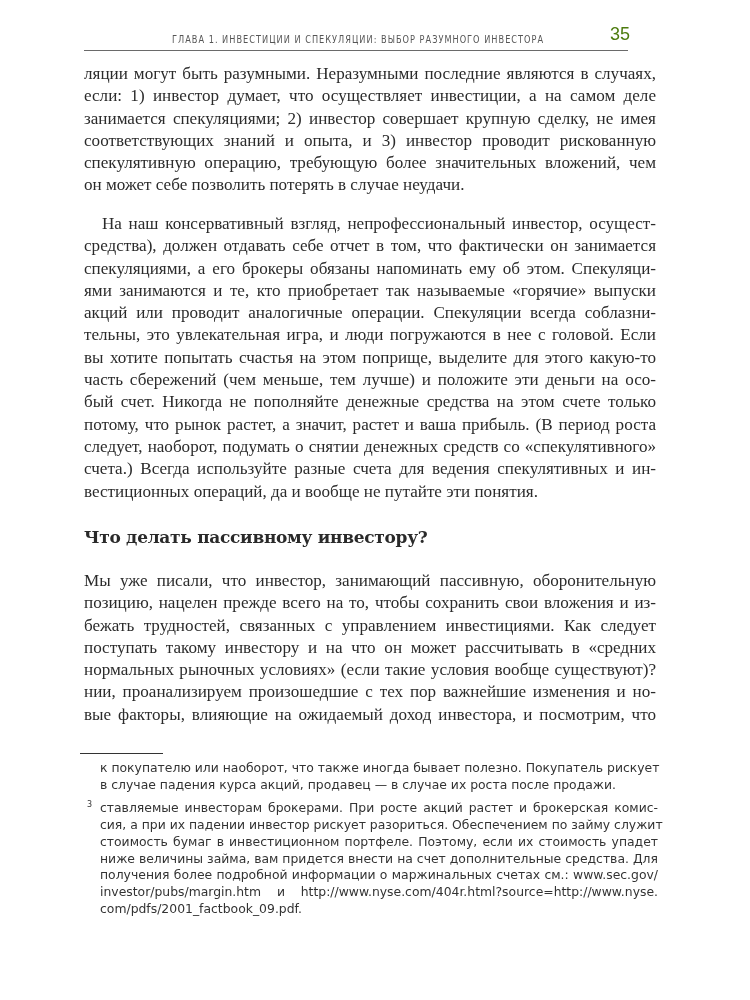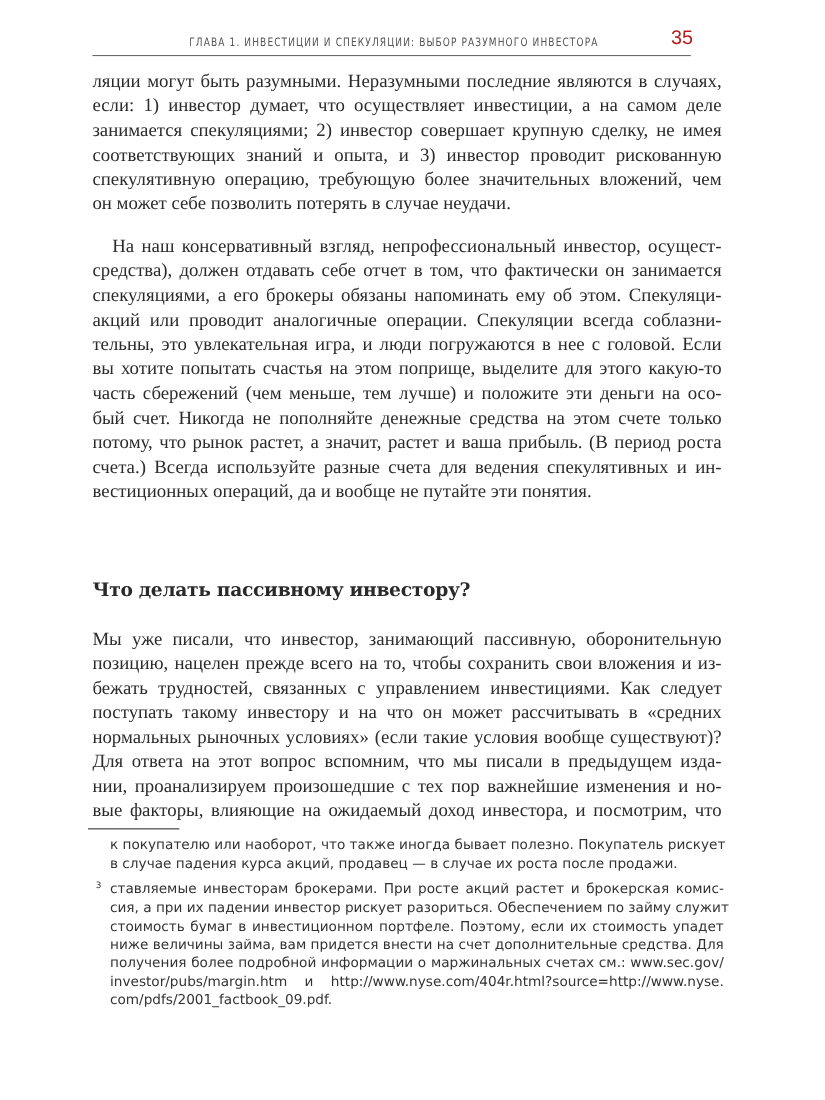--- a/index.html
+++ b/index.html
@@ -11,21 +11,21 @@
     position: absolute; left: 84px; top: 24px; width: 544px; height: 26px;
     border-bottom: 1.2px solid #6a6a6a;
   }
   .running-head .title {
     position: absolute; left: 88px; top: 9px;
     font-family: "DejaVu Sans", sans-serif; font-size: 10.5px; letter-spacing: 1.3px;
     color: #555; transform: scaleX(0.78); transform-origin: left top; white-space: nowrap;
   }
   .running-head .page-no {
     position: absolute; right: -2px; top: 0px;
-    font-family: "Liberation Sans", sans-serif; font-size: 18px; color: #b91c1c;
+    font-family: "Liberation Sans", sans-serif; font-size: 18px; color: #4d7c0f;
   }
   .body-text {
     position: absolute; left: 84px; width: 572px;
     font-family: "Liberation Serif", serif; font-size: 17.1px; line-height: 22.3px;
     color: #2b2b2b; text-align: justify;
   }
   .body-text .line { display: block; text-align: justify; text-align-last: justify; white-space: nowrap; }
   .body-text .line.last { text-align-last: left; }
   .indent { text-indent: 18px; }
   #para1 { top: 63px; }
@@ -64,39 +64,40 @@
   <span class="line">занимается спекуляциями; 2) инвестор совершает крупную сделку, не имея</span>
   <span class="line">соответствующих знаний и опыта, и 3) инвестор проводит рискованную</span>
   <span class="line">спекулятивную операцию, требующую более значительных вложений, чем</span>
   <span class="line last">он может себе позволить потерять в случае неудачи.</span>
 </div>
 
 <div class="body-text" id="para2">
   <span class="line indent">На наш консервативный взгляд, непрофессиональный инвестор, осущест-</span>
   <span class="line">средства), должен отдавать себе отчет в том, что фактически он занимается</span>
   <span class="line">спекуляциями, а его брокеры обязаны напоминать ему об этом. Спекуляци-</span>
+  <span class="line">ями занимаются и те, кто приобретает так называемые «горячие» выпуски</span>
   <span class="line">акций или проводит аналогичные операции. Спекуляции всегда соблазни-</span>
   <span class="line">тельны, это увлекательная игра, и люди погружаются в нее с головой. Если</span>
   <span class="line">вы хотите попытать счастья на этом поприще, выделите для этого какую-то</span>
   <span class="line">часть сбережений (чем меньше, тем лучше) и положите эти деньги на осо-</span>
   <span class="line">бый счет. Никогда не пополняйте денежные средства на этом счете только</span>
   <span class="line">потому, что рынок растет, а значит, растет и ваша прибыль. (В период роста</span>
+  <span class="line">следует, наоборот, подумать о снятии денежных средств со «спекулятивного»</span>
   <span class="line">счета.) Всегда используйте разные счета для ведения спекулятивных и ин-</span>
   <span class="line last">вестиционных операций, да и вообще не путайте эти понятия.</span>
 </div>
 
 <div id="heading">Что делать пассивному инвестору?</div>
 
 <div class="body-text" id="para3">
   <span class="line">Мы уже писали, что инвестор, занимающий пассивную, оборонительную</span>
   <span class="line">позицию, нацелен прежде всего на то, чтобы сохранить свои вложения и из-</span>
   <span class="line">бежать трудностей, связанных с управлением инвестициями. Как следует</span>
   <span class="line">поступать такому инвестору и на что он может рассчитывать в «средних</span>
   <span class="line">нормальных рыночных условиях» (если такие условия вообще существуют)?</span>
-  <span class="line">Для ответа на этот вопрос вспомним, что мы писали в предыдущем изда-</span>
   <span class="line">нии, проанализируем произошедшие с тех пор важнейшие изменения и но-</span>
   <span class="line">вые факторы, влияющие на ожидаемый доход инвестора, и посмотрим, что</span>
 </div>
 
 <div class="fn-rule"></div>
 
 <div class="footnotes">
   <div class="fn-item">
     <span class="line">к покупателю или наоборот, что также иногда бывает полезно. Покупатель рискует</span>
     <span class="line last">в случае падения курса акций, продавец — в случае их роста после продажи.</span>

